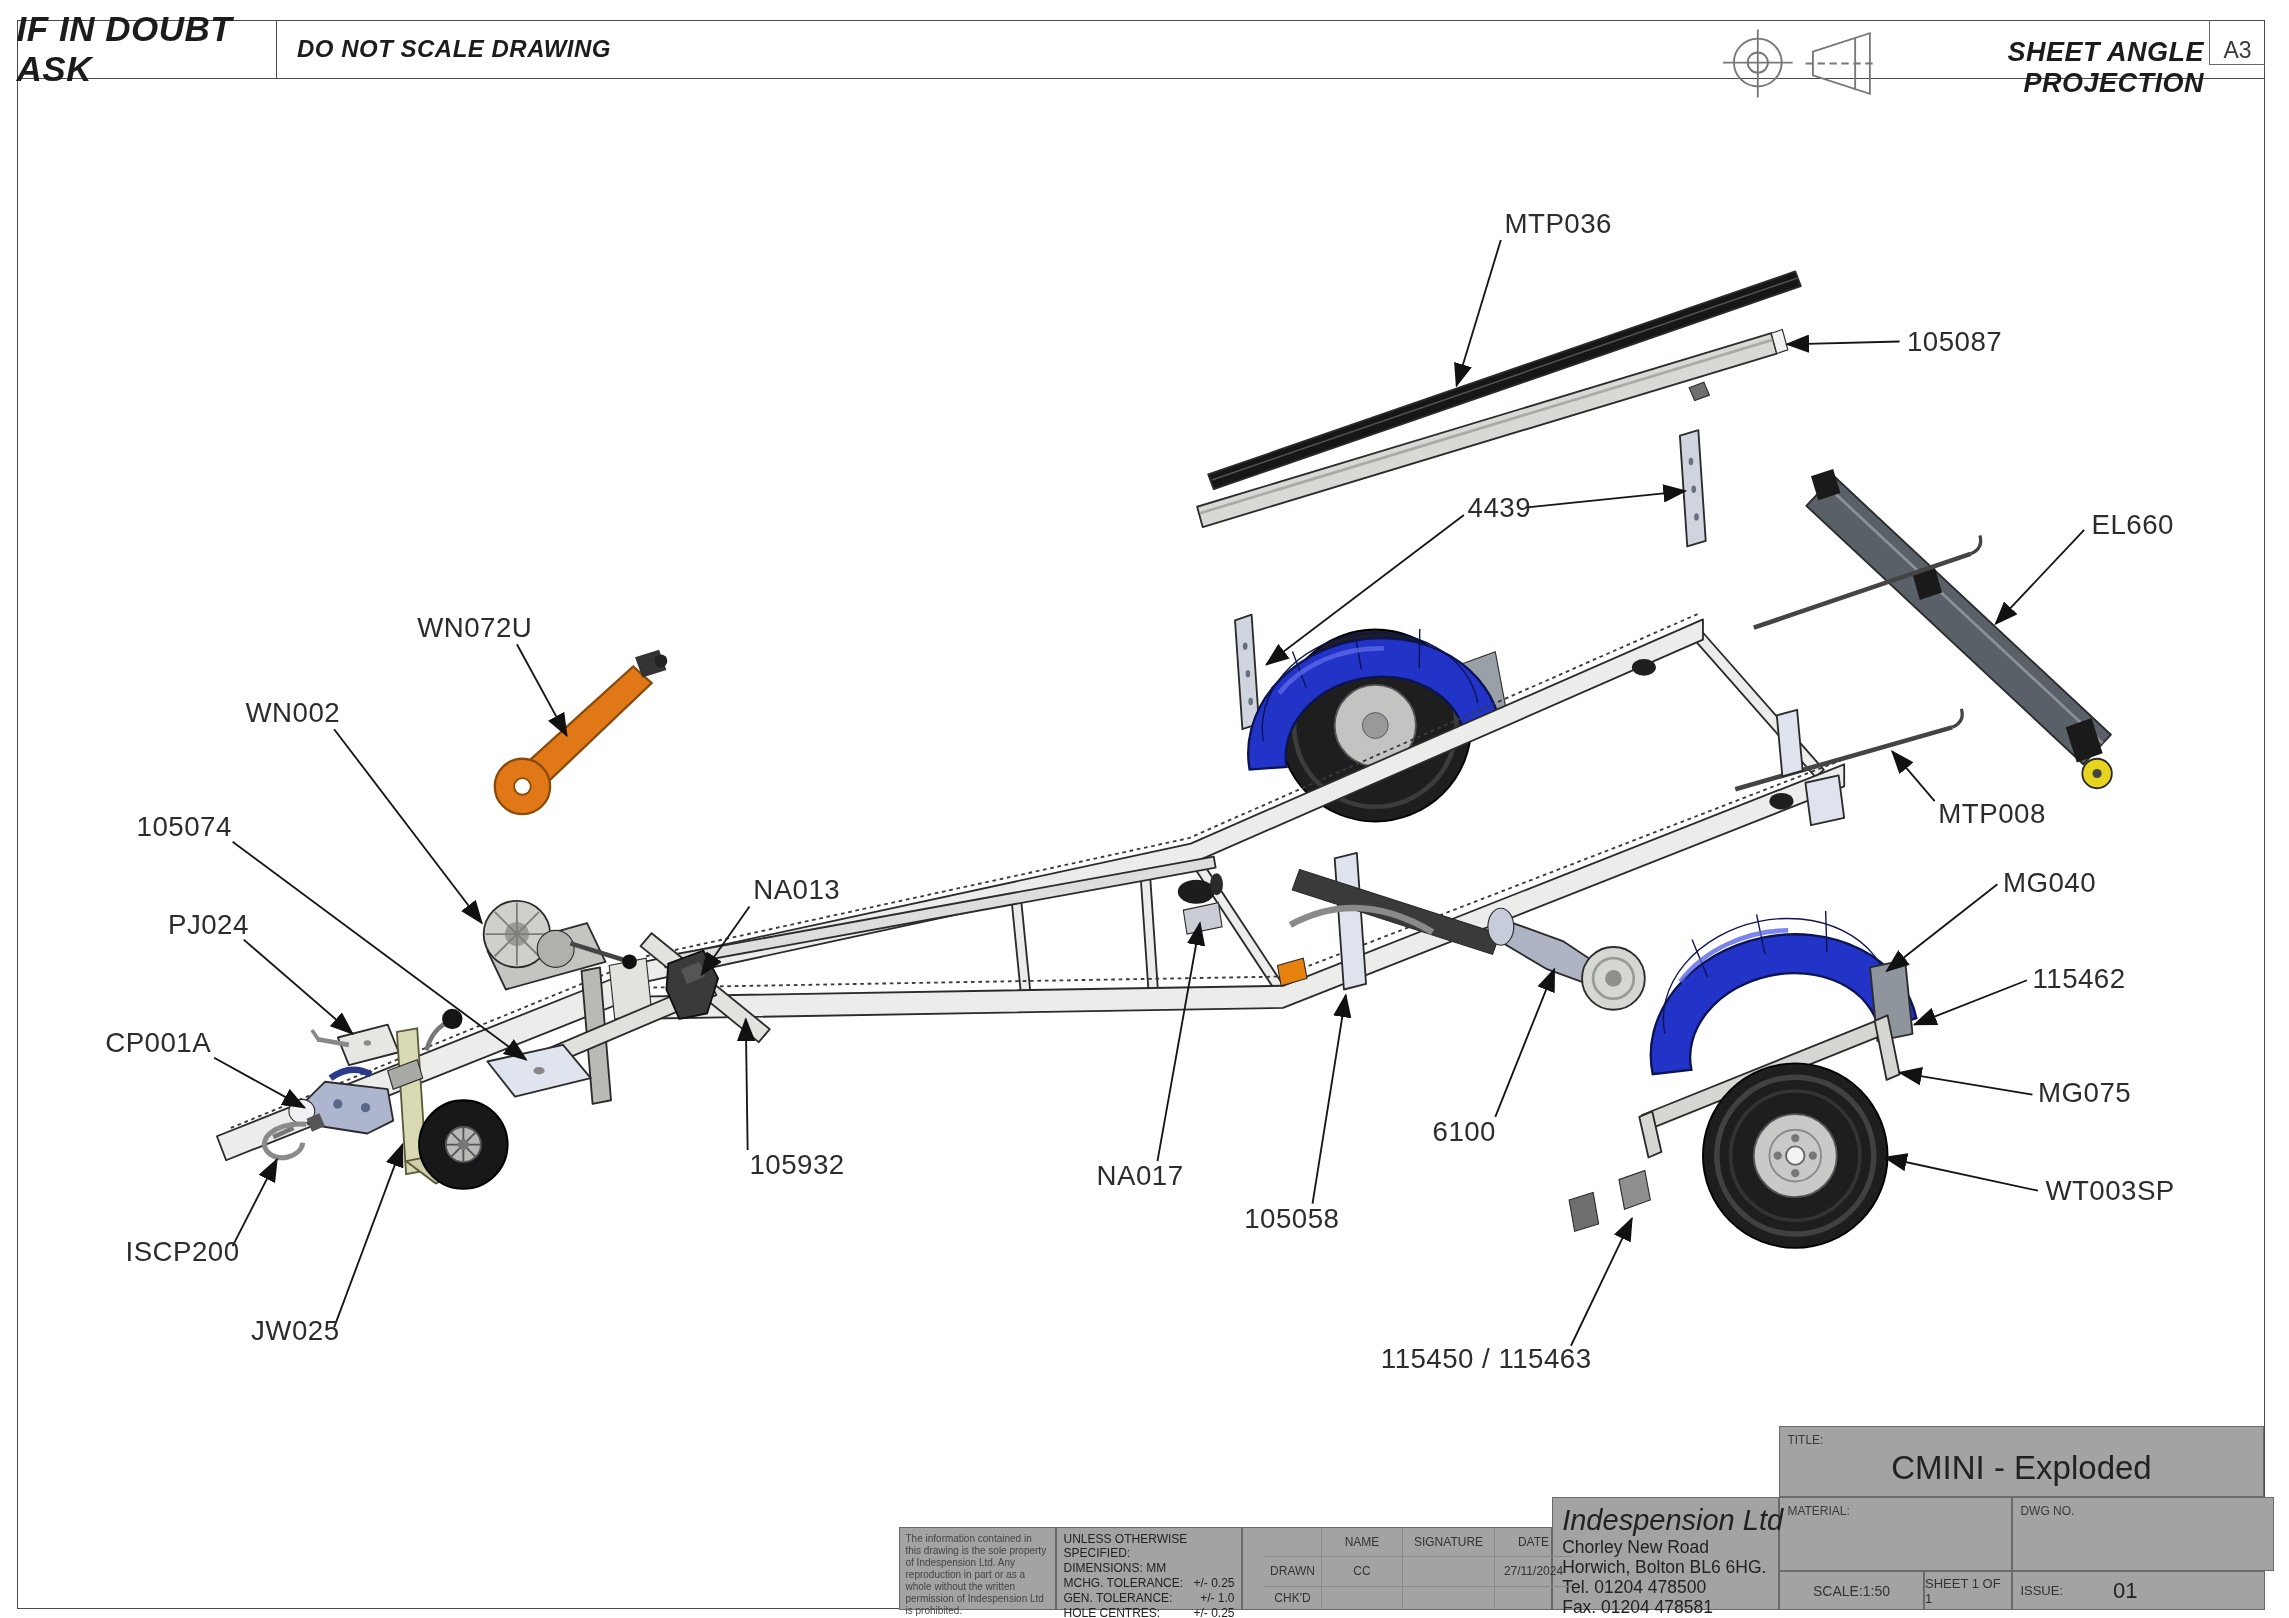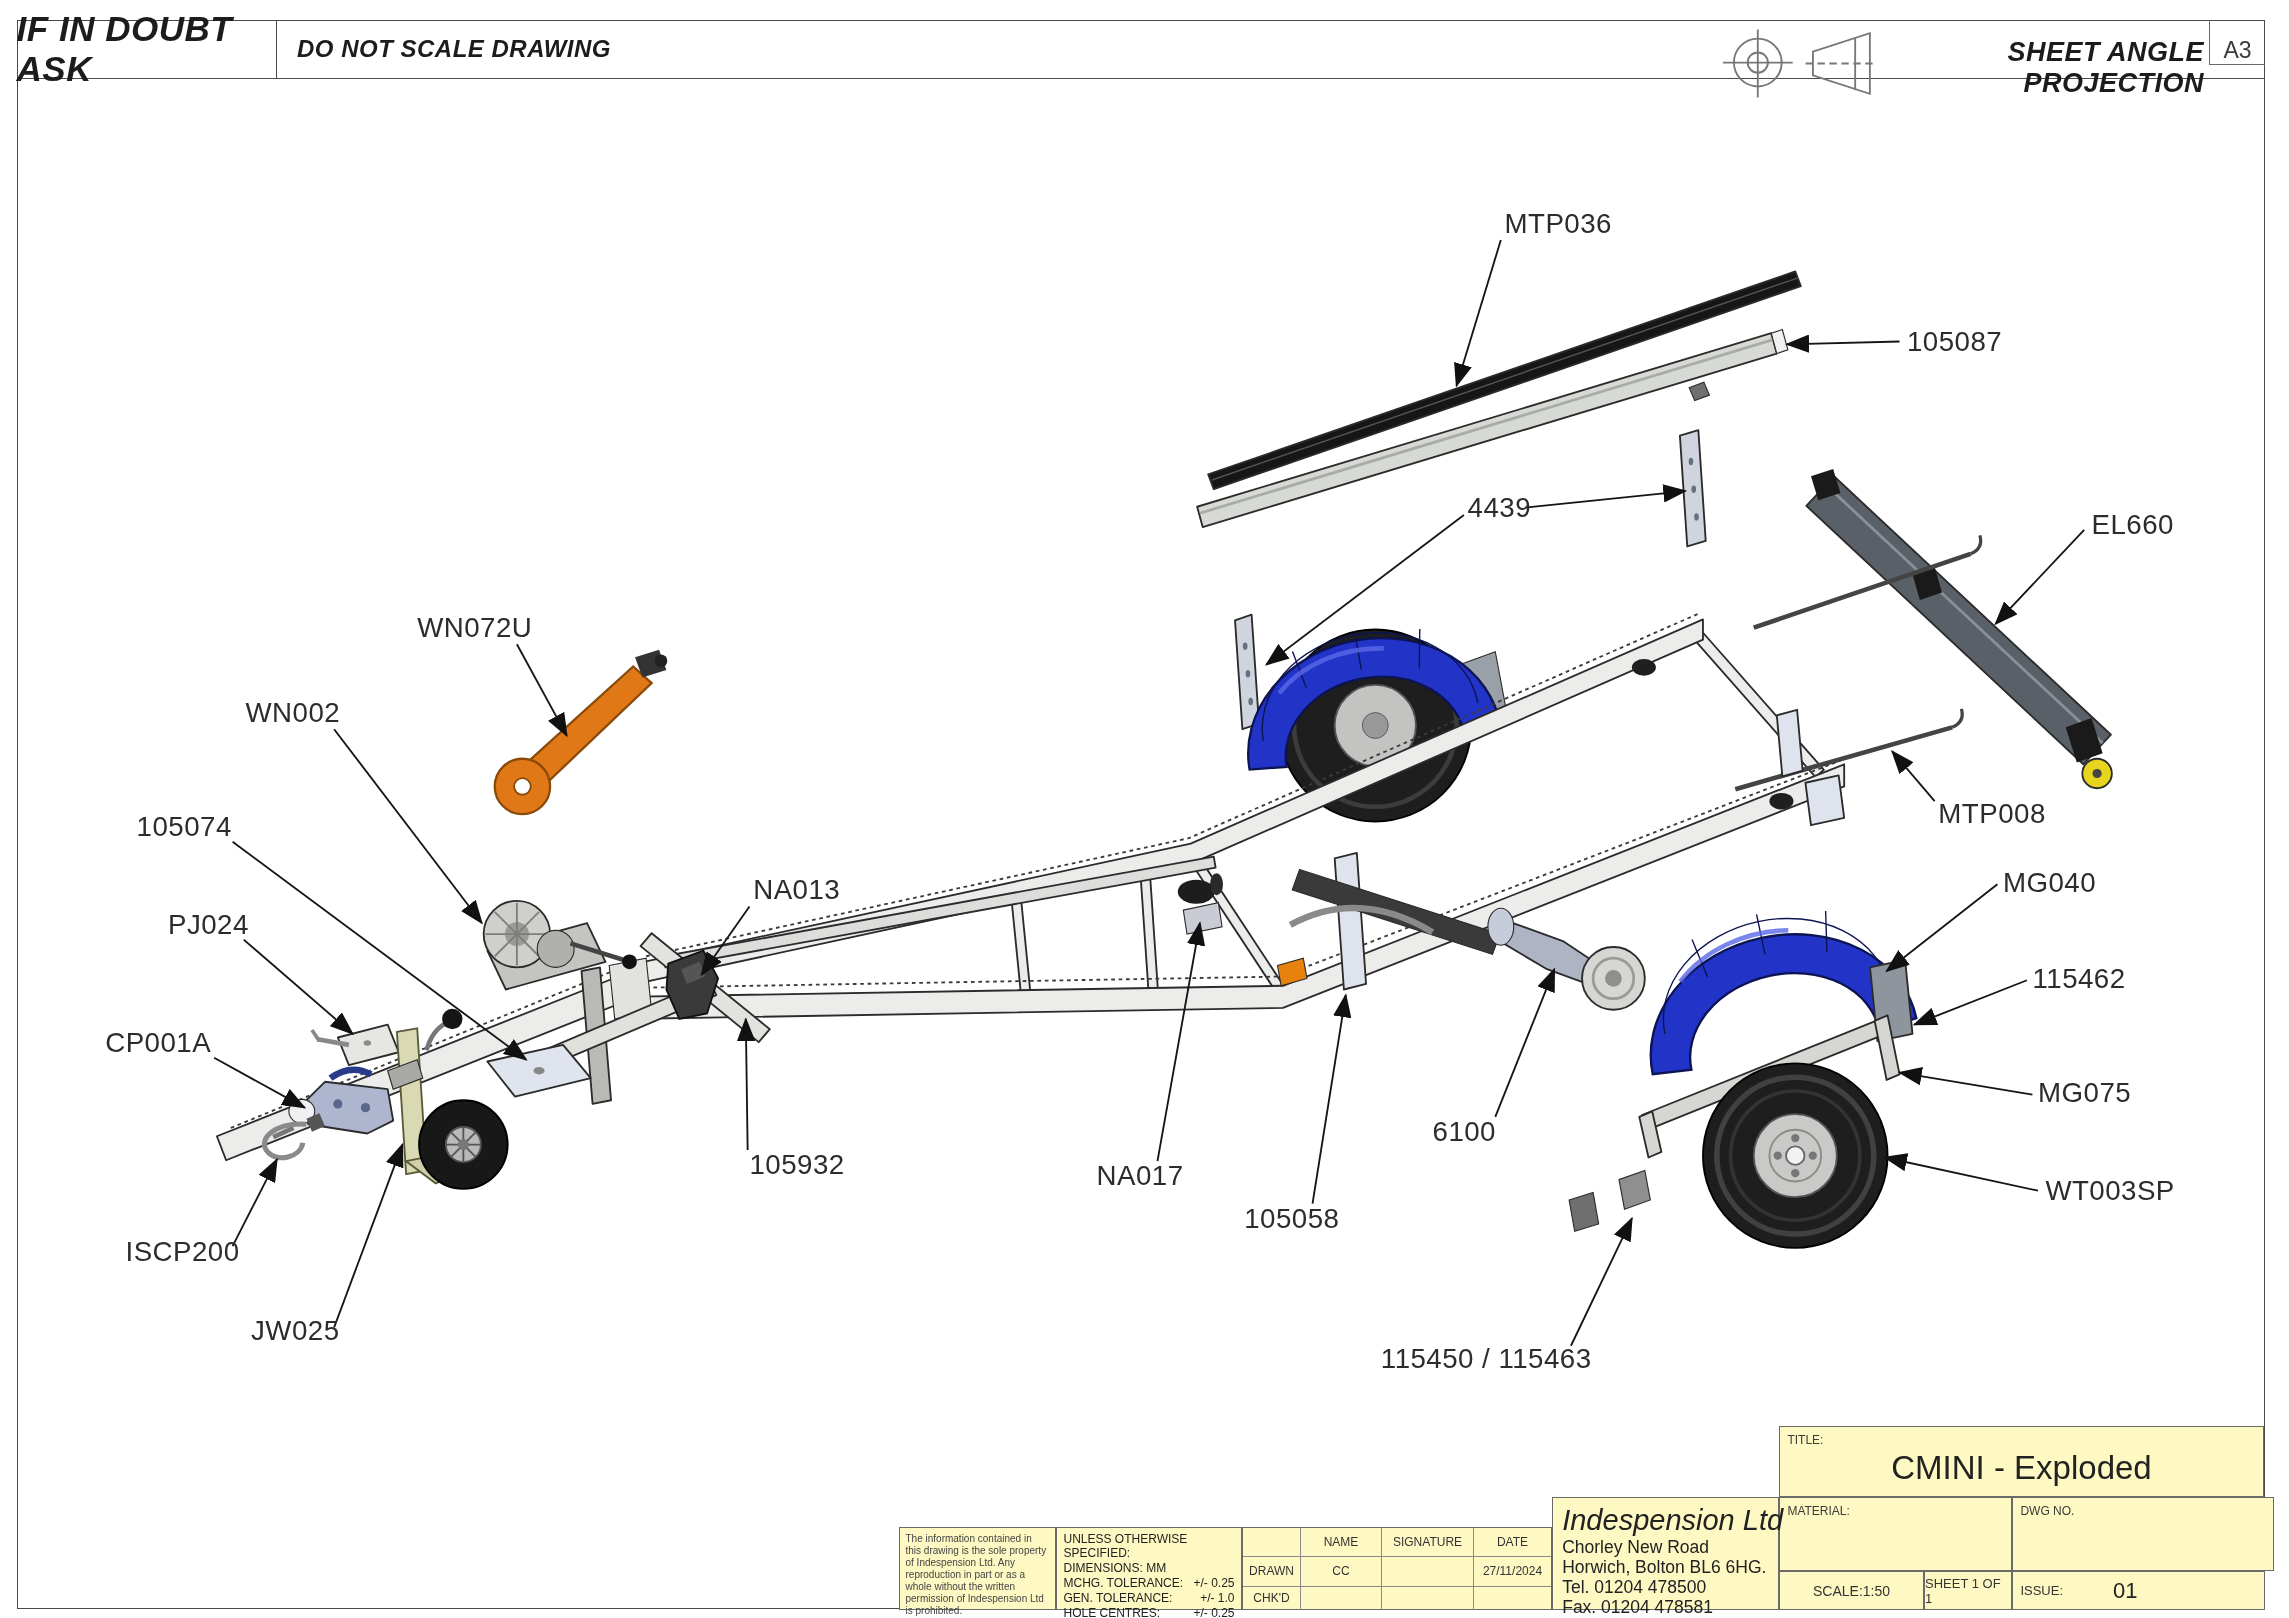--- a/index.html
+++ b/index.html
@@ -13,39 +13,39 @@
             box-sizing:border-box;display:flex;align-items:center;justify-content:center;
             font-style:italic;font-weight:bold;font-size:35px;letter-spacing:0.5px;}
   .no-scale{position:absolute;left:297px;top:35px;font-style:italic;font-weight:bold;font-size:24px;letter-spacing:0.5px;}
   .proj-text{position:absolute;left:1899px;top:37px;width:305px;text-align:right;
              font-style:italic;font-weight:bold;font-size:27px;letter-spacing:0.5px;}
   .a3-box{position:absolute;left:2209px;top:20px;width:56px;height:45px;border-left:1.4px solid #6a6a6a;
           border-bottom:1.4px solid #6a6a6a;box-sizing:border-box;display:flex;align-items:flex-end;
           justify-content:center;font-size:23px;color:#3a3a3a;}
   .proj-sym{position:absolute;left:1715px;top:24px;}
   
-  .tb{position:absolute;box-sizing:border-box;border:1.4px solid #6a6a6a;background:#fef9c3;}
+  .tb{position:absolute;box-sizing:border-box;border:1.4px solid #6a6a6a;background:#a3a3a3;}
   .tb-label{font-size:12px;color:#3a3a3a;}
   .title-box{left:1779px;top:1426px;width:485px;height:71px;padding:3.7px 7.4px;}
   .title-big{position:absolute;left:0;right:0;top:22px;text-align:center;font-size:33px;color:#222;}
   .mat-box{left:1779px;top:1497px;width:233px;height:74px;padding:3.7px 7.4px;}
   .dwg-box{left:2012px;top:1497px;width:262px;height:74px;padding:3.7px 7.4px;}
   .scale-box{left:1779px;top:1571px;width:145px;height:39px;display:flex;align-items:center;justify-content:center;font-size:14px;color:#333;}
   .sheet-box{left:1924px;top:1571px;width:88px;height:39px;display:flex;align-items:center;justify-content:center;font-size:13px;color:#333;}
   .issue-box{left:2012px;top:1571px;width:253px;height:39px;padding:0 7.4px;display:flex;align-items:center;font-size:13px;color:#333;}
   .issue-val{margin-left:50px;font-size:22px;color:#222;}
   .company-box{left:1552px;top:1497px;width:227px;height:113px;padding:5.5px 9.2px;}
   .company-name{font-style:italic;font-size:29px;color:#222;white-space:nowrap;}
   .company-line{font-size:17.5px;line-height:20px;color:#222;}
   .legal-box{left:899px;top:1527px;width:157px;height:83px;padding:4.6px 5.5px;font-size:10px;line-height:12px;color:#444;}
   .spec-box{left:1056px;top:1527px;width:186px;height:83px;padding:3.7px 6.5px;font-size:12px;line-height:14.8px;color:#222;}
   .spec-row{display:flex;justify-content:space-between;}
   .sign-box{left:1242px;top:1527px;width:310px;height:83px;padding:0;}
   .sign-grid{display:grid;grid-template-columns:57px 81px 92px 78px;grid-template-rows:28px 29.5px 24px;
-             width:100%;height:100%;font-size:12px;color:#333;}
+             width:100%;height:100%;font-size:12px;color:#333;margin-left:21px;}
   .sg{border-left:0.9px solid #8a8a8a;border-top:0.9px solid #8a8a8a;display:flex;align-items:center;justify-content:center;overflow:hidden;}
   .sg.first{border-left:none;} .sg.toprow{border-top:none;}
   svg.diagram{position:absolute;left:0;top:0;}
   #labels-layer text{font-size:30px;fill:#2c2c2c;letter-spacing:.5px;font-family:"Liberation Sans",sans-serif;}
   .leader{stroke:#151515;stroke-width:2;fill:none;}
   .oln{stroke:#2b2b2b;stroke-width:2;stroke-linejoin:round;}
   .thin{stroke:#2b2b2b;stroke-width:1.2;}
   .serr{stroke:#3a3a3a;stroke-width:2;stroke-dasharray:4 4;fill:none;}
   .frame-fill{fill:#ececea;}
 </style>

